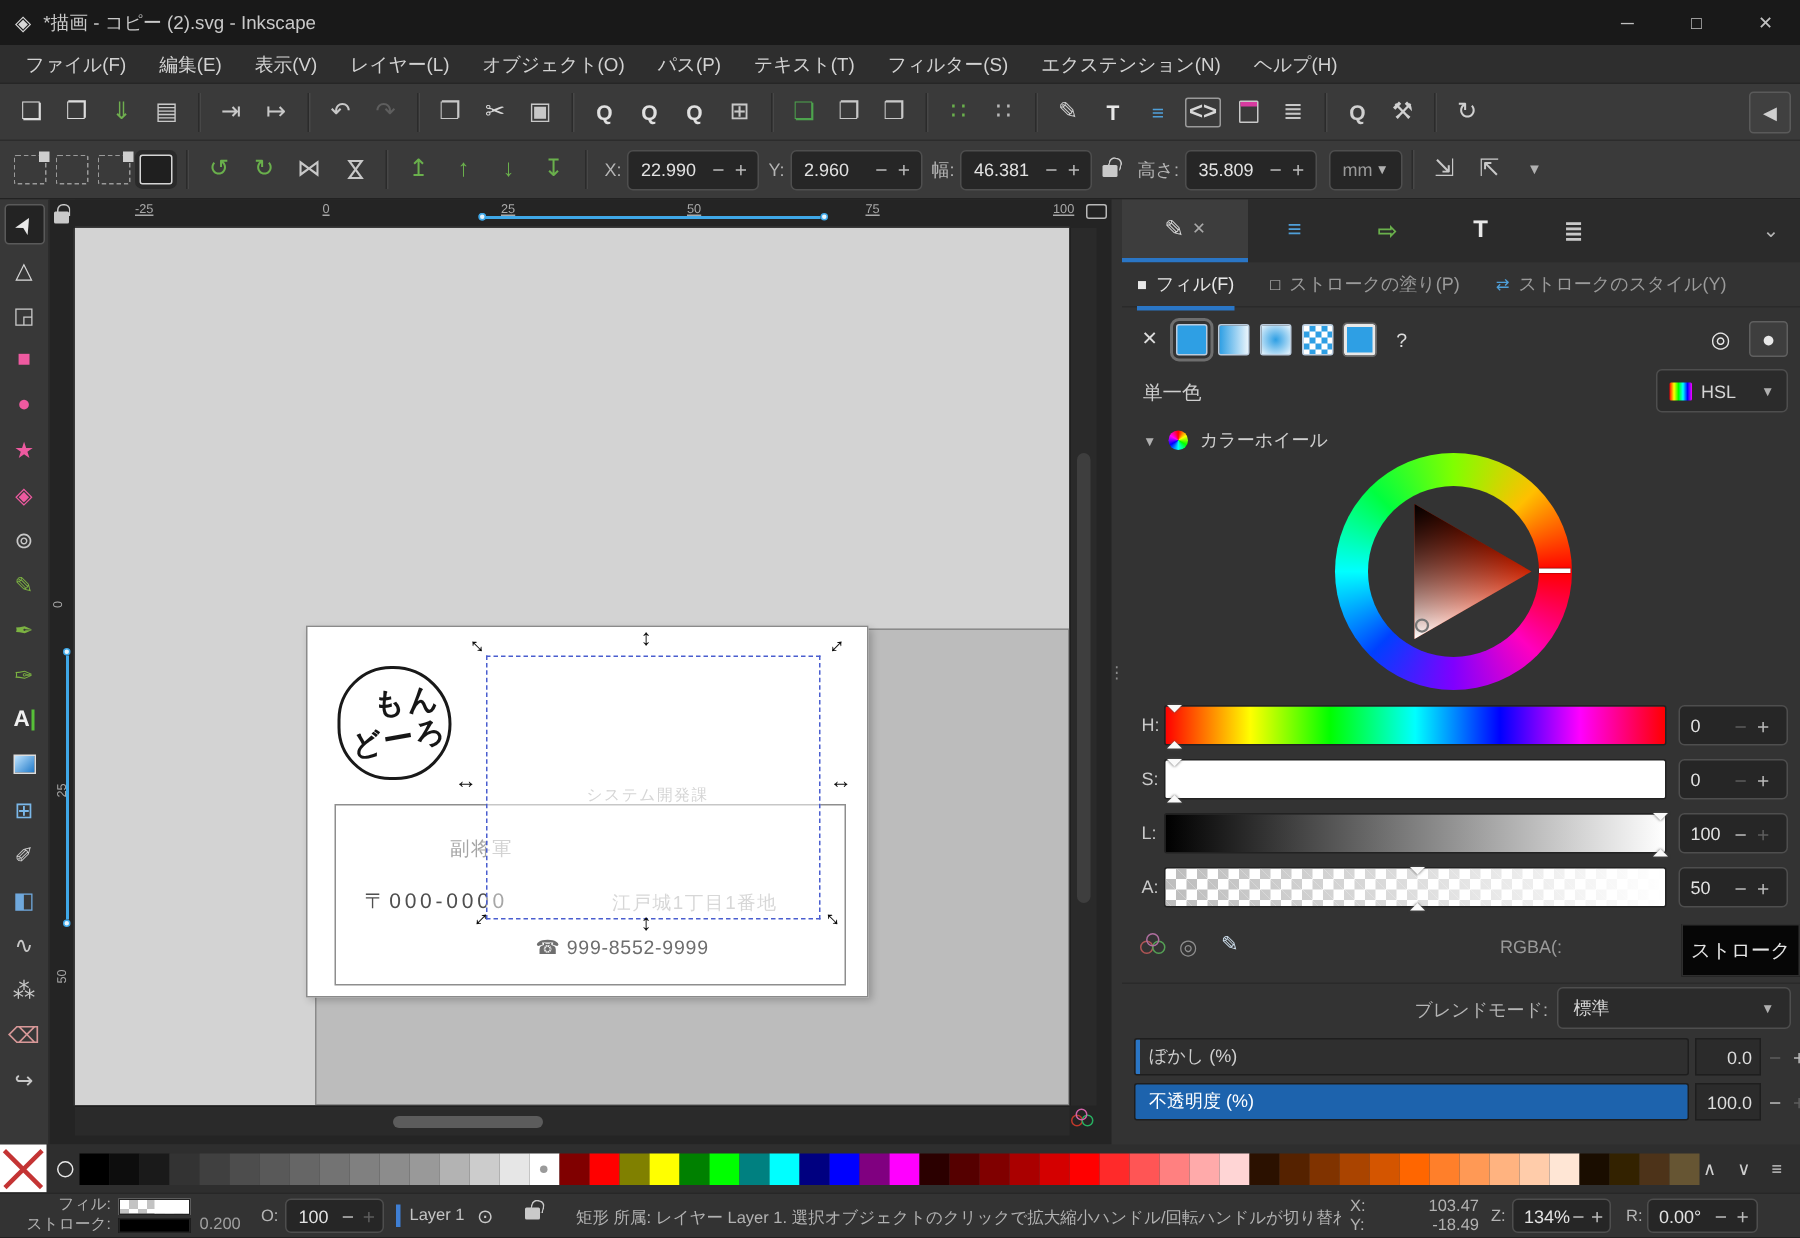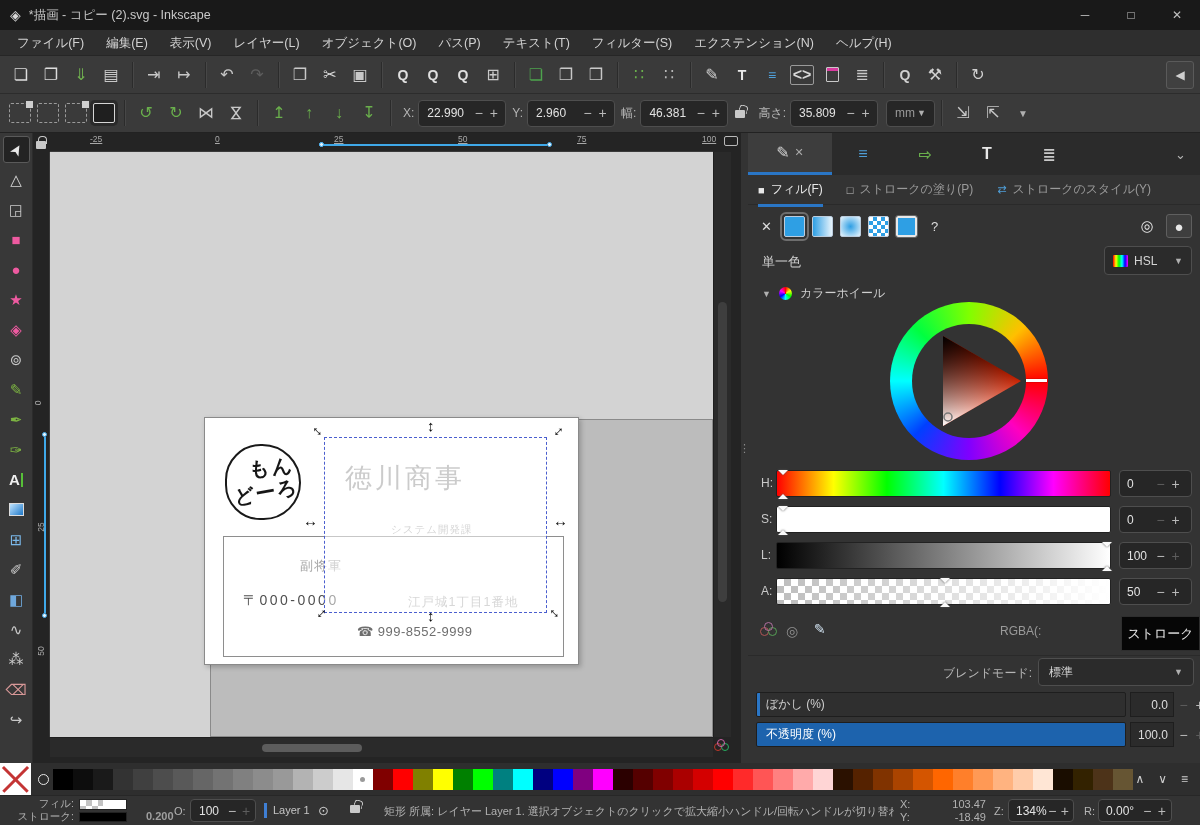--- a/index.html
+++ b/index.html
@@ -173,21 +173,21 @@
   .sw.none:before{content:"";position:absolute;left:5px;top:5px;width:9px;height:9px;border:1.5px solid #e8e8e8;border-radius:50%;}
   .sw .seldot{position:absolute;left:7px;top:8px;width:5px;height:5px;border-radius:50%;background:#9a9a9a;}
   #pal-ctrl{margin-left:auto;display:flex;gap:14px;margin-right:12px;color:#cfcfcf;font-size:12px;}
 
   
   #statusbar{position:absolute;left:0;top:795px;width:1200px;height:30px;background:#333;border-top:1px solid #272727;font-size:11px;color:#b5b5b5;}
   #fs-labels{position:absolute;left:0;top:1px;width:74px;text-align:right;line-height:13px;color:#b0b0b0;font-size:10.5px;}
   #fill-swatch{position:absolute;left:79px;top:3px;width:48px;height:11px;border:1px solid #222;}
   #fill-swatch:after{content:"";position:absolute;left:50%;right:0;top:0;bottom:0;background:#fff;}
   #stroke-swatch{position:absolute;left:79px;top:16px;width:48px;height:10px;background:#000;border:1px solid #222;}
-  #stroke-width{position:absolute;left:146px;top:14px;color:#9f9f9f;font-weight:bold;}
+  #stroke-width{position:absolute;left:133px;top:14px;color:#9f9f9f;}
   #sb-o-label{position:absolute;left:174px;top:9px;}
   #sb-o{position:absolute;left:190px;top:3px;width:66px;height:23px;padding:0 2px 0 8px;}
   #layer-chip{position:absolute;left:264px;top:7px;width:3px;height:15px;background:#3f7fd4;}
   #layer-name{position:absolute;left:273px;top:8px;color:#c5c5c5;text-align:right;}
   #eye-icon{position:absolute;left:318px;top:7px;font-size:13px;color:#c9c9c9;}
   #lock-icon2{position:absolute;left:350px;top:4px;}
   #sb-msg{position:absolute;left:384px;top:8px;width:510px;white-space:nowrap;overflow:hidden;color:#b2b2b2;}
   #sb-xy{position:absolute;left:900px;top:2px;width:86px;line-height:13px;color:#b2b2b2;}
   #sb-xy .r{display:flex;justify-content:space-between;}
   #sb-z-label{position:absolute;left:994px;top:9px;}
@@ -497,21 +497,20 @@
         </div>
       <span id="display-icon"></span>
 
       <div id="viewport">
         <div id="big-rect"></div>
         <div id="card">
           <div id="logo">
             <span class="l1">もん</span>
             <span class="l2">どーろ</span>
           </div>
-          <span class="card-company">徳川商事</span>
           <span class="card-dept">システム開発課</span>
           <div class="card-box"></div>
           <span class="card-title">副将軍</span>
           <span class="card-postal">〒000-0000</span>
           <span class="card-addr">江戸城1丁目1番地</span>
           <span class="card-phone">☎ 999-8552-9999</span>
         </div>
         <div id="selection"></div>
         <span class="handle" style="left:262px;top:270px;transform:rotate(45deg);">↔</span>
         <span class="handle" style="left:499px;top:270px;transform:rotate(-45deg);">↔</span>

